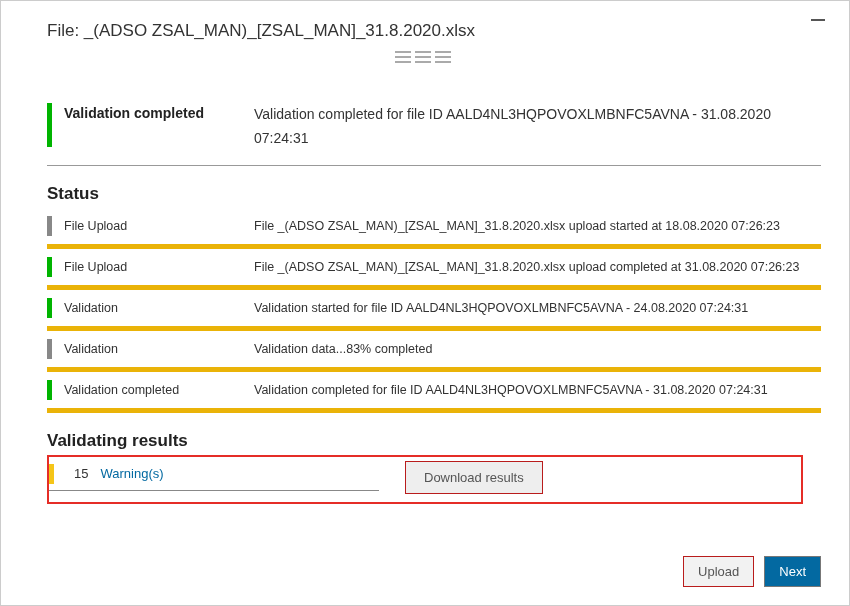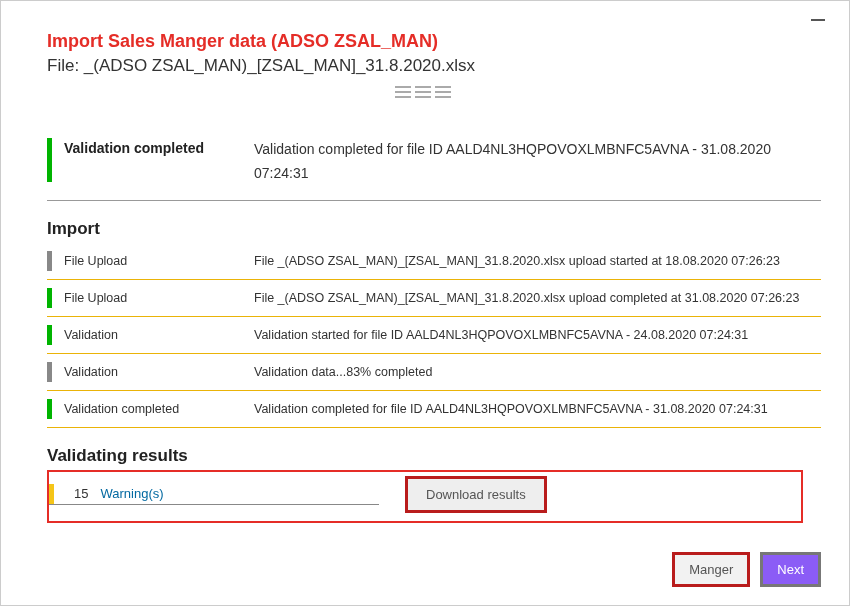--- a/index.html
+++ b/index.html
@@ -90,21 +90,21 @@
   .section-title {
     font-size: 17px;
     font-weight: bold;
     color: #222;
     margin: 18px 0 4px 22px;
   }
 
   .status-row {
     display: flex;
     align-items: center;
-    border-bottom: 1px solid #eab308;
+    border-bottom: 5px solid #eab308;
     padding: 8px 0;
     margin-left: 22px;
     margin-right: 4px;
     font-size: 12.5px;
   }
   .status-label {
     flex: 0 0 190px;
     color: #333;
   }
   .status-desc {
@@ -118,67 +118,67 @@
     margin: 2px 22px 0 22px;
     padding: 4px 6px 8px 0;
     display: flex;
     align-items: center;
   }
   .results-left {
     display: flex;
     align-items: center;
     flex: 0 0 330px;
     border-bottom: 1px solid #888;
+    padding-bottom: 6px;
   }
   .warn-count {
     margin: 0 12px 0 8px;
     color: #333;
     font-size: 13px;
   }
   .warn-label {
     color: #0369a1;
     font-size: 13px;
   }
 
   .btn {
     font-family: inherit;
     font-size: 13px;
     padding: 7px 14px;
     cursor: pointer;
-    border: 3px solid #b91c1c;
+    border: 1px solid #b91c1c;
     background: #f2f2f2;
     color: #555;
   }
   .btn.download {
     margin-left: 26px;
     padding: 8px 18px;
     background: #eee;
   }
   .btn.primary {
-    background: #8b5cf6;
+    background: #0369a1;
     border-color: #777;
     color: #fff;
   }
 
   .footer-buttons {
     position: absolute;
     bottom: 18px;
     right: 28px;
     display: flex;
     gap: 10px;
   }
 </style>
 </head>
 <body>
 
 <div class="dialog">
 
   <div class="minimize-icon"></div>
 
-  <div class="title-main">Import  Sales Manger data (ADSO ZSAL_MAN)</div>
   <div class="title-sub">File: _(ADSO ZSAL_MAN)_[ZSAL_MAN]_31.8.2020.xlsx</div>
 
   <div class="ghost-table">
     <div class="row">
         <div class="cell"></div>
         <div class="cell"></div>
         <div class="cell"></div>
       </div>
     <div class="row">
         <div class="cell"></div>
@@ -191,21 +191,21 @@
         <div class="cell"></div>
       </div>
   </div>
 
   <div class="summary-block">
     <div class="bar green"></div>
     <div class="summary-label">Validation completed</div>
     <div class="summary-text">Validation completed for file ID AALD4NL3HQPOVOXLMBNFC5AVNA - 31.08.2020 07:24:31</div>
   </div>
 
-  <div class="section-title">Import</div>
+  <div class="section-title">Status</div>
 
   <div id="status-list">
       <div class="status-row">
         <div class="bar small gray"></div>
         <div class="status-label">File Upload</div>
         <div class="status-desc">File _(ADSO ZSAL_MAN)_[ZSAL_MAN]_31.8.2020.xlsx upload started at 18.08.2020 07:26:23</div>
       </div>
       <div class="status-row">
         <div class="bar small green"></div>
         <div class="status-label">File Upload</div>
@@ -233,17 +233,17 @@
   <div class="results-box">
     <div class="results-left">
       <div class="bar small yellow"></div>
       <span class="warn-count">15</span>
       <span class="warn-label">Warning(s)</span>
     </div>
     <button class="btn download">Download results</button>
   </div>
 
   <div class="footer-buttons">
-    <button class="btn">Manger</button>
+    <button class="btn">Upload</button>
     <button class="btn primary">Next</button>
   </div>
 
 </div>
 
 </body></html>

